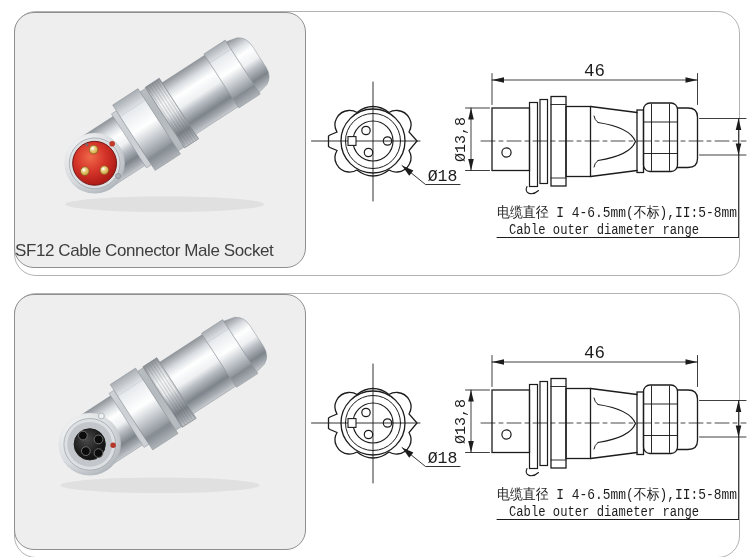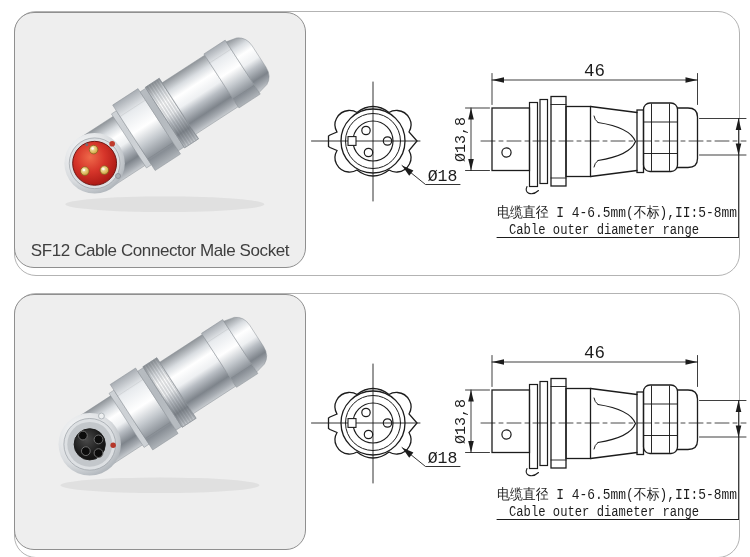--- a/index.html
+++ b/index.html
@@ -14,21 +14,21 @@
     border:1.6px solid #b3b3b3;border-radius:22px;background:#ffffff;
     box-sizing:border-box;
   }
   .card{
     position:absolute;left:14px;top:12px;width:292px;height:256px;
     background:#eeeeee;border:1.8px solid #8f8f8f;border-radius:20px;
     box-sizing:border-box;
   }
   .photo{position:absolute;left:0;top:2px;width:288px;height:200px;}
   .caption{
-    position:absolute;left:0;right:0;bottom:5px;text-align:center;
+    position:absolute;left:0;right:0;bottom:5px;text-align:left;
     color:#3e3e3e;font-size:17px;line-height:23px;letter-spacing:-0.4px;
     white-space:nowrap;
   }
   .drawing{position:absolute;left:300px;top:0;width:450px;height:278px;}
   svg text{fill:#1c1c1c;}
   .cadmono{font-family:"Liberation Mono","DejaVu Sans Mono",monospace;}
   .cadcjk{font-family:"Liberation Mono","DejaVu Sans",monospace;}
 </style>
 </head>
 <body>

